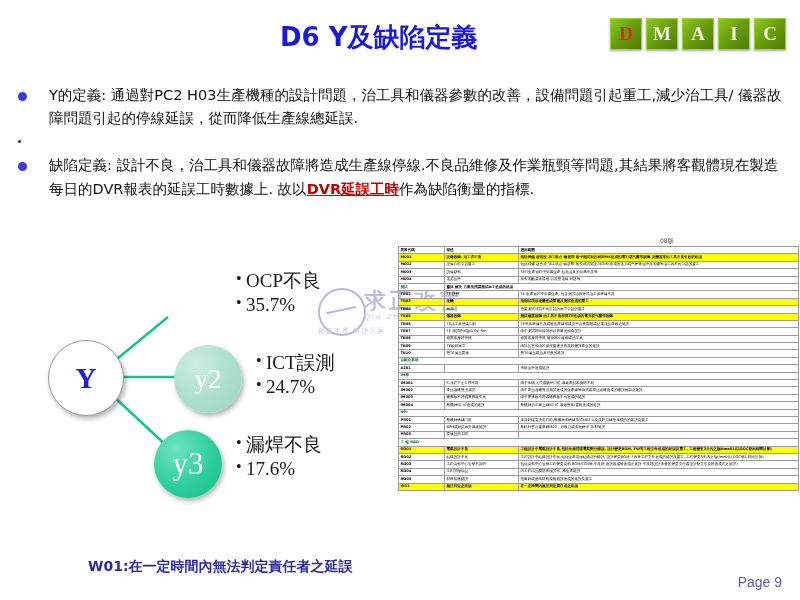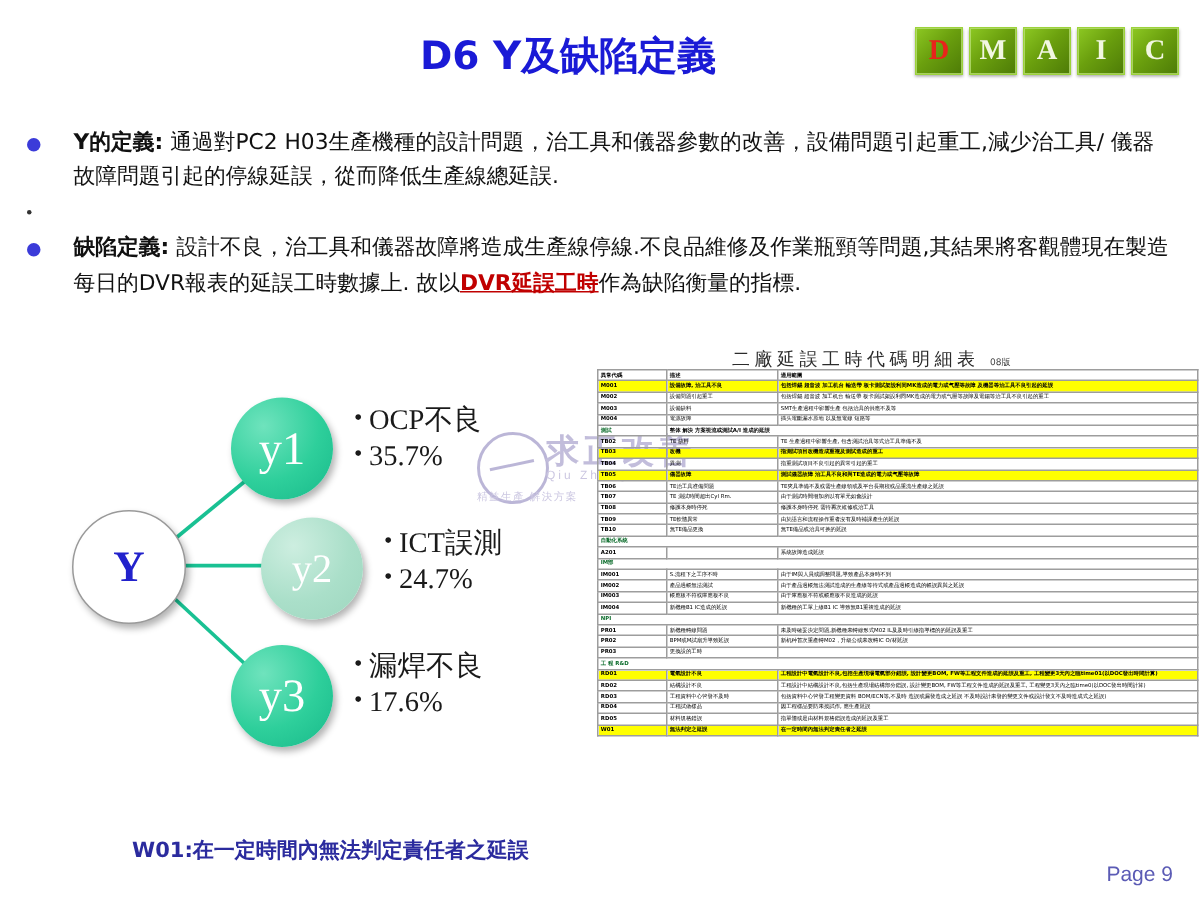--- a/index.html
+++ b/index.html
@@ -34,21 +34,21 @@
   .brow{display:flex;align-items:flex-start;margin-bottom:2px;}
   .bdot{
     flex:0 0 auto;width:9px;height:9px;border-radius:50%;
     background:#3b3bd9;margin-top:8px;margin-right:22px;
   }
   .bdot.tiny{width:3px;height:3px;margin-top:8px;background:#333;}
   .btext{
     flex:1 1 auto;font-size:14.5px;line-height:1.6;color:#111;
     font-family:"DejaVu Sans","Liberation Sans",sans-serif;
   }
-  .btext b{font-weight:bold;}
+  .btext b{font-weight:normal;}
   .hl-red{color:#c00000;font-weight:bold;text-decoration:underline;
           background:#ffffff;text-align:right;}
   .spacer-row{height:20px;}
 
   
   .diagram{position:absolute;left:40px;top:255px;width:340px;height:280px;}
   .diagram svg{position:absolute;left:0;top:0;}
   .node{
     position:absolute;border-radius:50%;
     display:flex;align-items:center;justify-content:center;
@@ -166,21 +166,20 @@
   </div>
 
   <div class="diagram">
     <svg width="340" height="280">
       <line x1="72" y1="108" x2="128" y2="62" stroke="#19c193" stroke-width="2.5"></line>
       <line x1="80" y1="122" x2="140" y2="122" stroke="#19c193" stroke-width="2.5"></line>
       <line x1="72" y1="140" x2="128" y2="192" stroke="#19c193" stroke-width="2.5"></line>
     </svg>
 
     <div class="node y">Y</div>
-    <div class="node y1">y1</div>
     <div class="node y2">y2</div>
     <div class="node y3">y3</div>
 
     <div class="leaf l1">
       <div class="li">
           <span class="d">•</span>
         <span class="t1">OCP不良</span>
         </div>
       <div class="li">
           <span class="d">•</span>
@@ -213,21 +212,20 @@
 
   <div class="w01">W01:在一定時間內無法判定責任者之延誤</div>
 
   <div class="watermark">
     <div class="wm-ring"></div>
     <div class="wm-cn">求正改善</div>
     <div class="wm-en">Qiu Zheng Kaizen</div>
     <div class="wm-sub">精益生產 解決方案</div>
   </div>
 
-  <div class="tbl-title">二廠延誤工時代碼明細表</div>
   <div class="tbl-ver">08版</div>
 
   <div class="tablewrap">
     <table class="codes">
       <colgroup>
           <col class="c1">
           <col class="c2">
           <col class="c3">
         </colgroup>
       <tbody>

